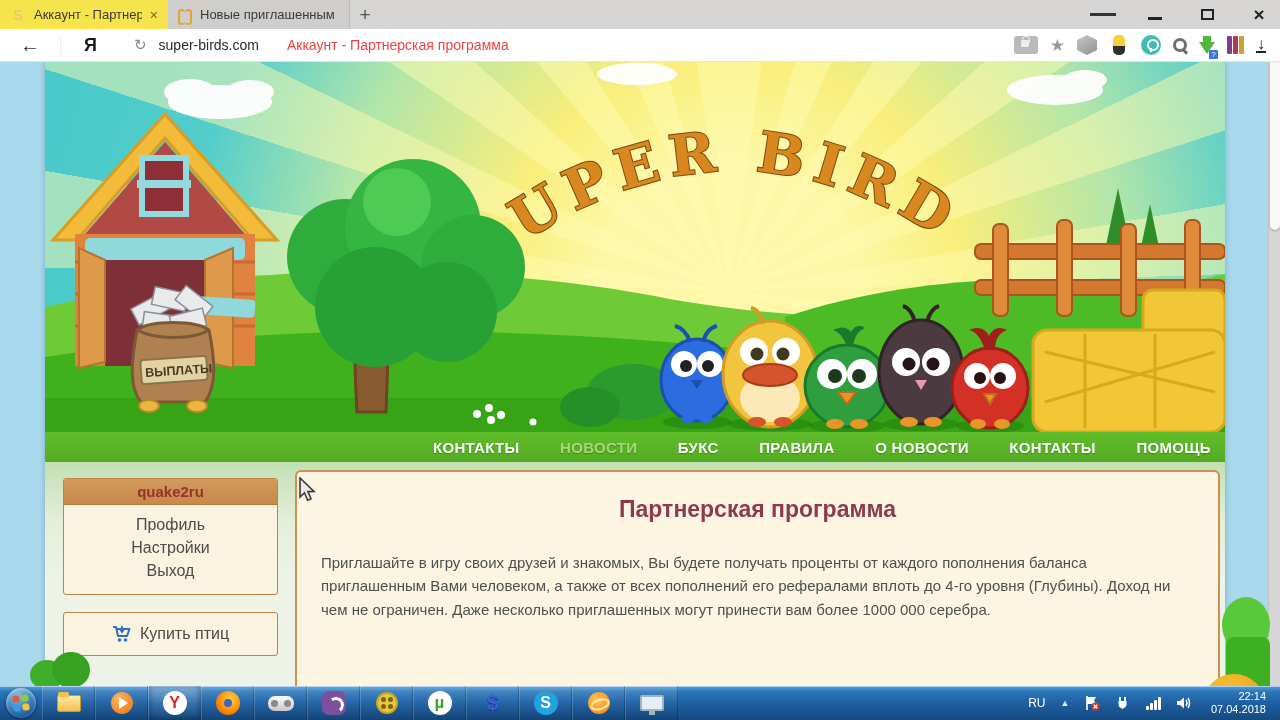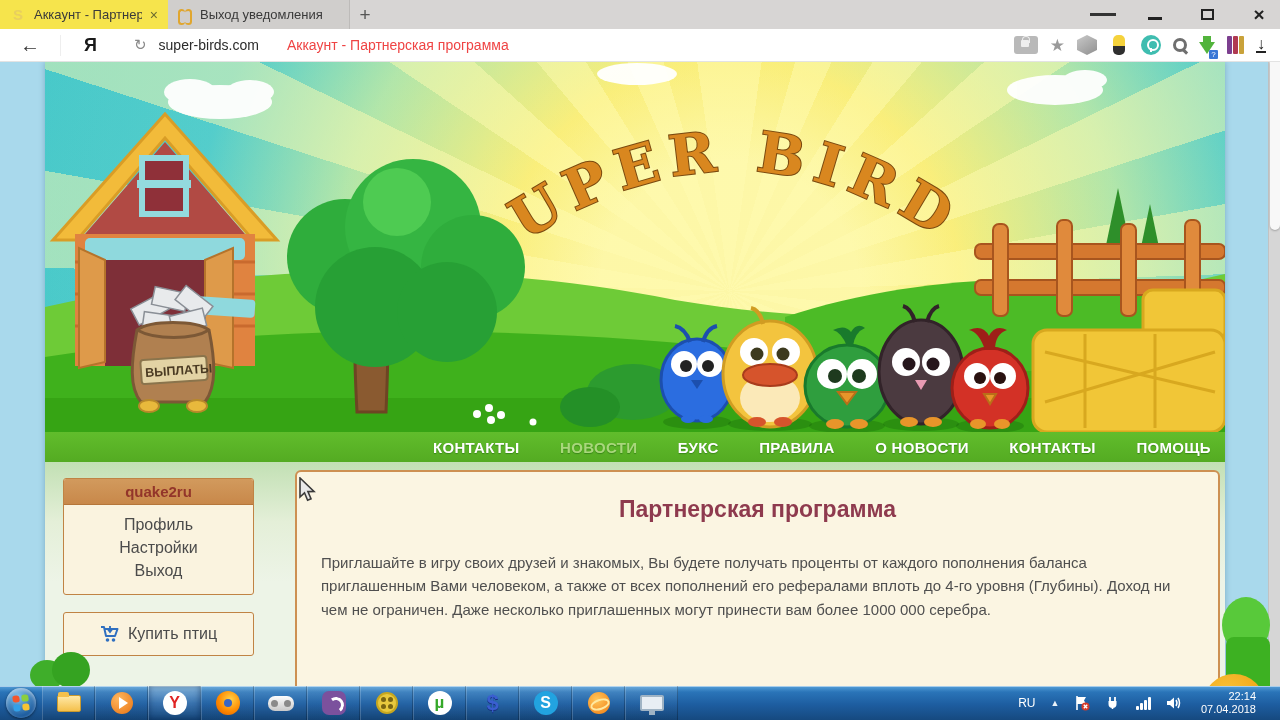--- a/index.html
+++ b/index.html
@@ -68,21 +68,21 @@
 
   
   .nav { position:absolute; top:370px; left:0; width:1180px; height:30px; background:linear-gradient(#61bd2c,#54ab22); display:flex; align-items:center; }
   .nav-links { position:absolute; left:388px; right:14px; display:flex; justify-content:space-between; align-items:center; }
   .nav-item { color:#fff; font-weight:bold; font-size:15px; letter-spacing:.3px; text-shadow:0 1px 1px rgba(0,60,0,.35); position:relative; cursor:pointer; }
   .nav-item.dim { color:#a9d77c; }
 
   
   .content { position:absolute; top:400px; left:0; width:1180px; height:500px;
     background:linear-gradient(180deg,#c2e0b4 0,#e4efd8 60px,#edf4e7 120px); }
-  .sidebox { position:absolute; left:18px; width:191px; background:#faf3df; border:1px solid #c08344; border-radius:3px; overflow:hidden; }
+  .sidebox { position:absolute; left:18px; width:215px; background:#faf3df; border:1px solid #c08344; border-radius:3px; overflow:hidden; }
   .sidebox-head { background:linear-gradient(#d29a5d,#c8884a); color:#93352a; font-weight:bold; font-size:15px; text-align:center; padding:4px 0; border-bottom:1px solid #b5763a; }
   .sidebox-body { padding:8px 0 12px; text-align:center; }
   .side-link { display:block; font-size:16px; color:#4b4b4b; line-height:23px; text-decoration:none; cursor:pointer; }
   .farm-link { display:flex; align-items:center; justify-content:center; gap:8px; font-size:16px; color:#4b4b4b; margin-top:4px; cursor:pointer; }
   .box-account { top:16px; }
   .box-farm { top:150px; }
 
   .panel { position:absolute; left:250px; top:8px; width:925px; min-height:460px; background:#fbf5e2; border:2px solid #cd9052; border-radius:6px; padding:14px 24px 20px; }
   .panel-title { text-align:center; color:#8e3a4e; font-size:23px; font-weight:bold; margin-top:10px; }
   .panel-intro { margin-top:28px; font-size:15px; color:#4f4f4f; line-height:1.55; }
@@ -112,21 +112,21 @@
   .taskbar { position:absolute; left:0; top:686px; width:1280px; height:34px;
     background:linear-gradient(180deg,#55a0d9 0,#2a74b8 18%,#1d5da0 55%,#16497f 100%); z-index:20; display:flex; align-items:center; }
   .taskbar::before { content:""; position:absolute; top:0; left:0; right:0; height:1px; background:rgba(255,255,255,.5); }
   .start-orb { width:42px; height:34px; display:flex; align-items:center; justify-content:center; cursor:pointer; }
   .orb { width:30px; height:30px; border-radius:50%; background:radial-gradient(circle at 40% 30%, #7fc3ef, #1c5b9e 65%, #0c3succ665 100%); background-color:#1c5b9e; position:relative; box-shadow:inset 0 2px 4px rgba(255,255,255,.6), 0 1px 3px rgba(0,0,0,.5); }
   .orb .flag { position:absolute; left:7px; top:7px; width:16px; height:16px; display:grid; grid-template-columns:7px 7px; grid-template-rows:7px 7px; gap:1.5px; transform:rotate(-6deg); }
   .orb .flag i { border-radius:2px 3px 2px 3px; }
   .task-btn { width:53px; height:34px; display:flex; align-items:center; justify-content:center; position:relative; cursor:pointer;
     border-left:1px solid rgba(255,255,255,.18); border-right:1px solid rgba(0,0,0,.22); background:linear-gradient(180deg,rgba(255,255,255,.14),rgba(255,255,255,.03) 50%,rgba(0,0,0,.08)); }
   .task-btn.pressed { background:linear-gradient(180deg,rgba(255,255,255,.38),rgba(255,255,255,.12) 50%,rgba(0,0,0,.05)); box-shadow:inset 0 0 6px rgba(0,30,70,.5); }
-  .tray { margin-left:auto; display:flex; align-items:center; gap:15px; padding-right:24px; color:#fff; }
+  .tray { margin-left:auto; display:flex; align-items:center; gap:15px; padding-right:14px; color:#fff; }
   .tray-lang { font-size:12px; }
   .tray-arrow { font-size:9px; color:#eaf2fa; }
   .clock { text-align:right; font-size:11px; line-height:13px; color:#fff; padding-left:4px; }
 
   
   .ic-folder { width:24px; height:17px; background:linear-gradient(#ffe9a8,#f4c04b); border-radius:2px; position:relative; border:1px solid #c99a2e; }
   .ic-folder::before { content:""; position:absolute; left:0; top:-4px; width:11px; height:5px; background:#f4c04b; border-radius:2px 2px 0 0; }
   .ic-play { width:22px; height:22px; border-radius:50%; background:radial-gradient(circle at 35% 30%, #ffb65e, #e87312); position:relative; }
   .ic-play::after { content:""; position:absolute; left:8px; top:5px; border-left:9px solid #fff; border-top:6px solid transparent; border-bottom:6px solid transparent; }
   .circle-ic { width:24px; height:24px; border-radius:50%; display:flex; align-items:center; justify-content:center; font-weight:bold; }
@@ -158,21 +158,21 @@
 <div class="screen">
 
   <div class="tabbar">
     <div class="tab active">
       <span class="fav-s">S</span>
       <span class="tab-title">Аккаунт - Партнерская п</span>
       <span class="tab-close">×</span>
     </div>
     <div class="tab inactive">
       <span class="fav-n"></span>
-      <span class="tab-title">Выход уведомления</span>
+      <span class="tab-title">Новые приглашенным</span>
     </div>
     <div class="newtab">+</div>
     <div class="win-controls">
       <div class="wc wc-menu">
           <span></span>
           <span></span>
           <span></span>
         </div>
       <div class="wc wc-min">
           <i></i>

